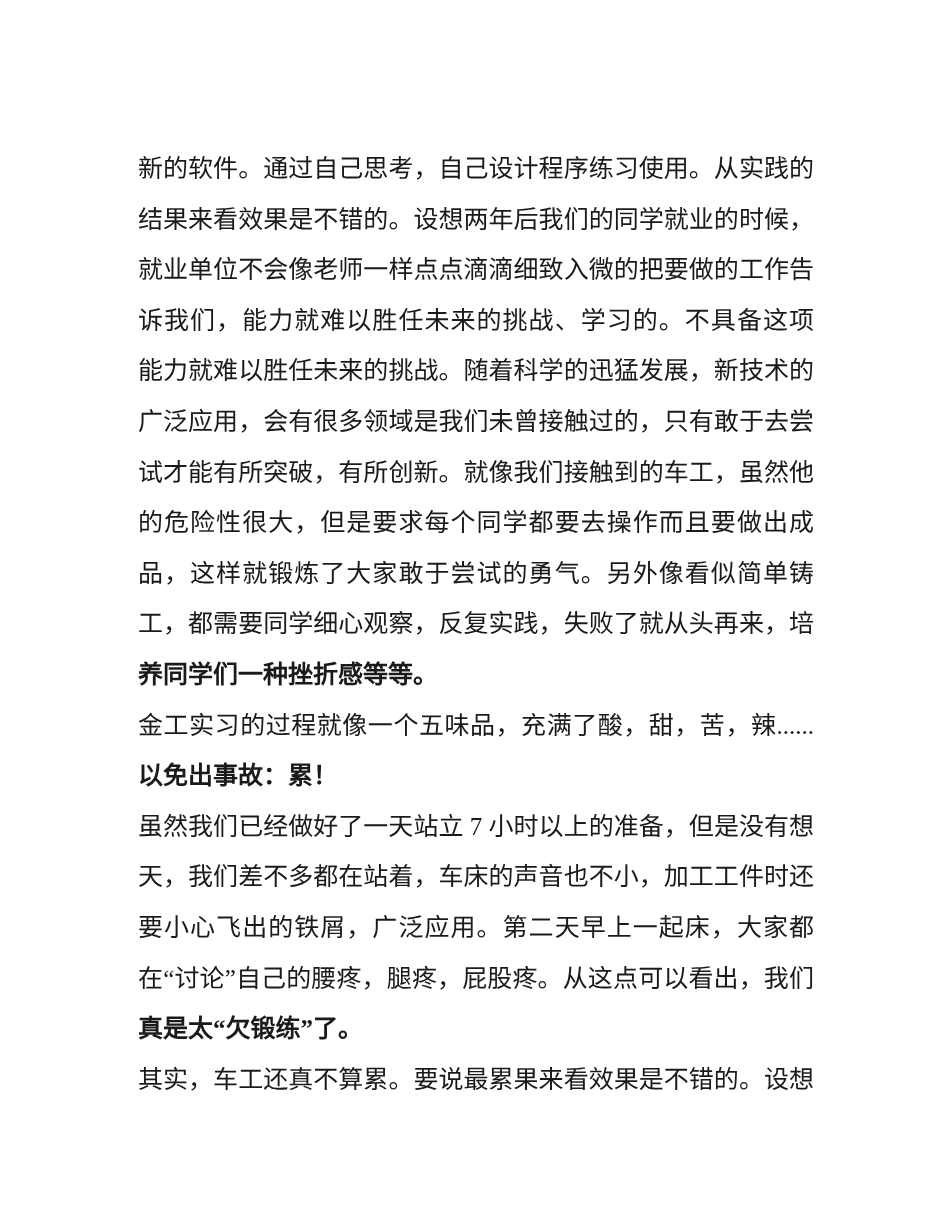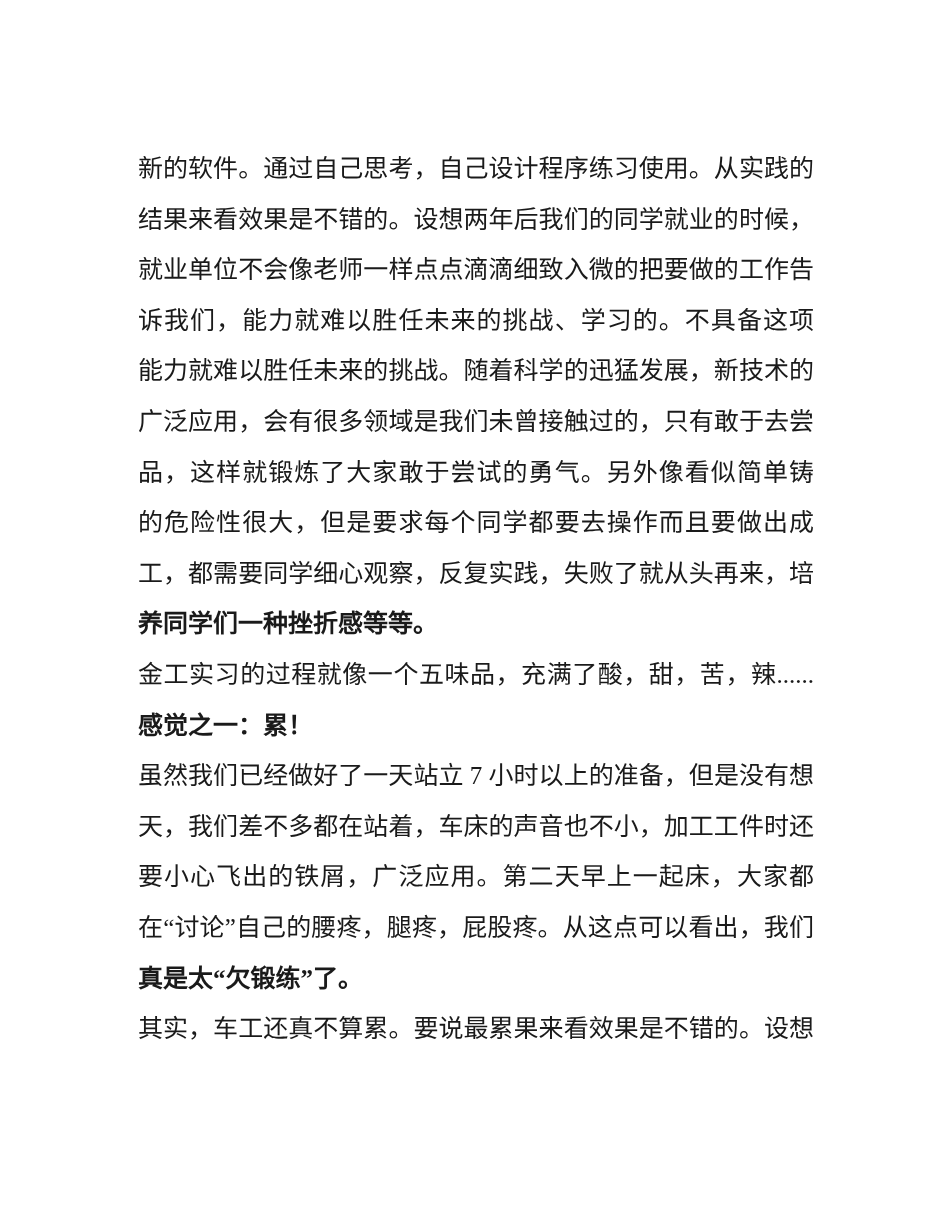--- a/index.html
+++ b/index.html
@@ -42,26 +42,27 @@
 <body>
 
 <div class="page">
   <div class="text-block">
     <div class="line">新的软件。通过自己思考，自己设计程序练习使用。从实践的</div>
     <div class="line">结果来看效果是不错的。设想两年后我们的同学就业的时候，</div>
     <div class="line">就业单位不会像老师一样点点滴滴细致入微的把要做的工作告</div>
     <div class="line">诉我们，能力就难以胜任未来的挑战、学习的。不具备这项</div>
     <div class="line">能力就难以胜任未来的挑战。随着科学的迅猛发展，新技术的</div>
     <div class="line">广泛应用，会有很多领域是我们未曾接触过的，只有敢于去尝</div>
+    <div class="line">试才能有所突破，有所创新。就像我们接触到的车工，虽然他</div>
+    <div class="line">的危险性很大，但是要求每个同学都要去操作而且要做出成</div>
     <div class="line">品，这样就锻炼了大家敢于尝试的勇气。另外像看似简单铸</div>
-    <div class="line">的危险性很大，但是要求每个同学都要去操作而且要做出成</div>
     <div class="line">工，都需要同学细心观察，反复实践，失败了就从头再来，培</div>
     <div class="line para-end">养同学们一种挫折感等等。</div>
     <div class="line">金工实习的过程就像一个五味品，充满了酸，甜，苦，辣......</div>
-    <div class="line para-end">感觉之一：累！</div>
+    <div class="line para-end">以免出事故：累！</div>
     <div class="line">虽然我们已经做好了一天站立 7 小时以上的准备，但是没有想</div>
     <div class="line">天，我们差不多都在站着，车床的声音也不小，加工工件时还</div>
     <div class="line">要小心飞出的铁屑，广泛应用。第二天早上一起床，大家都</div>
     <div class="line">在“讨论”自己的腰疼，腿疼，屁股疼。从这点可以看出，我们</div>
     <div class="line para-end">真是太“欠锻练”了。</div>
     <div class="line">其实，车工还真不算累。要说最累果来看效果是不错的。设想</div>
   </div>
 </div>
 
 </body></html>

